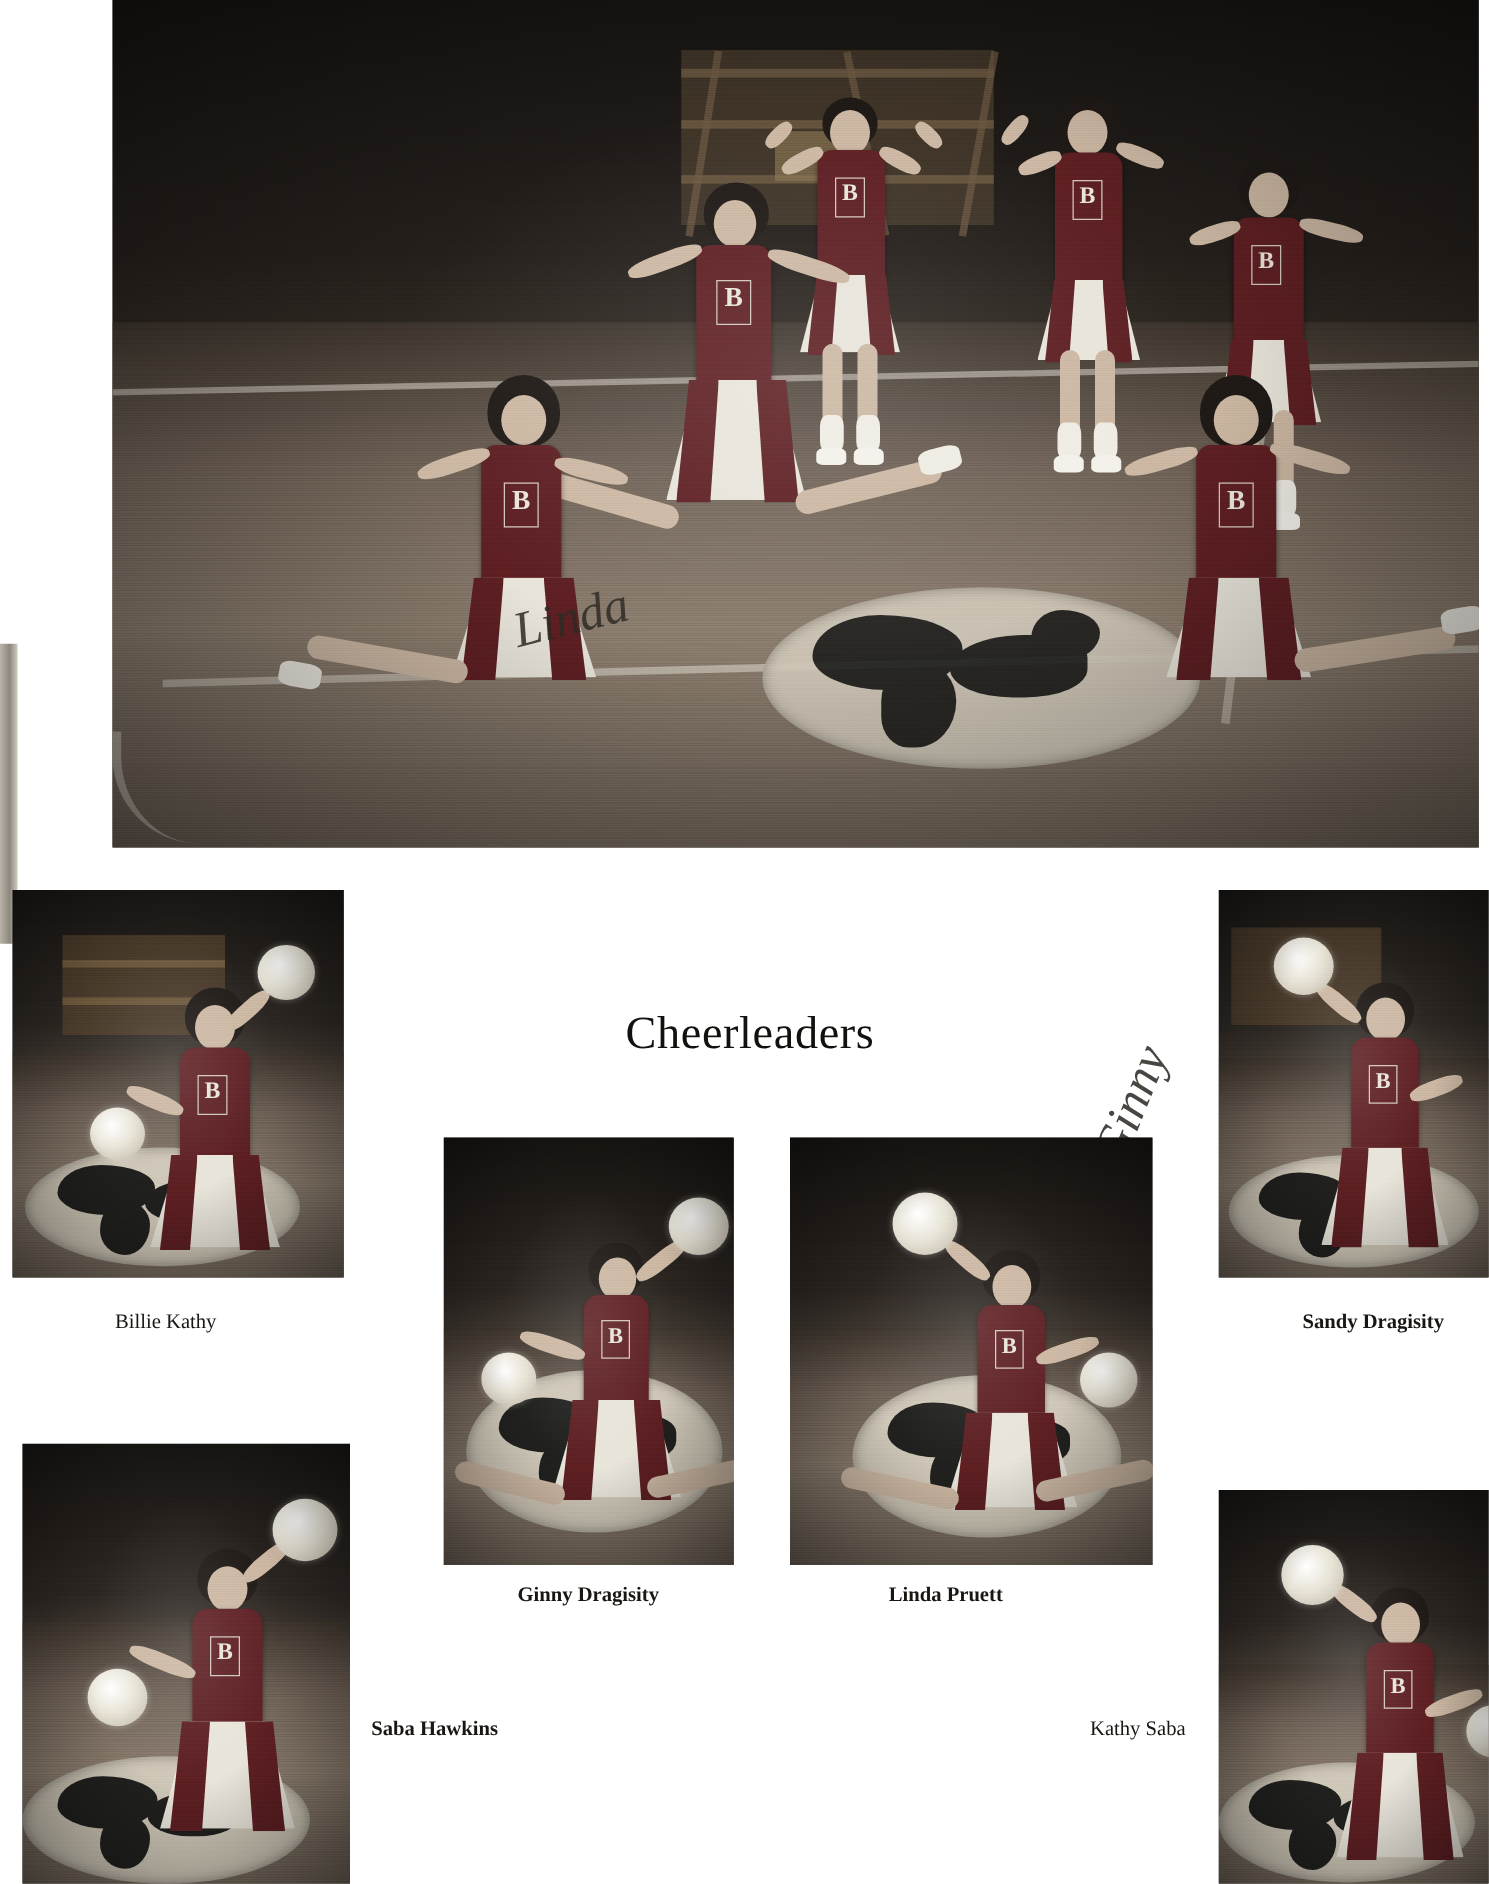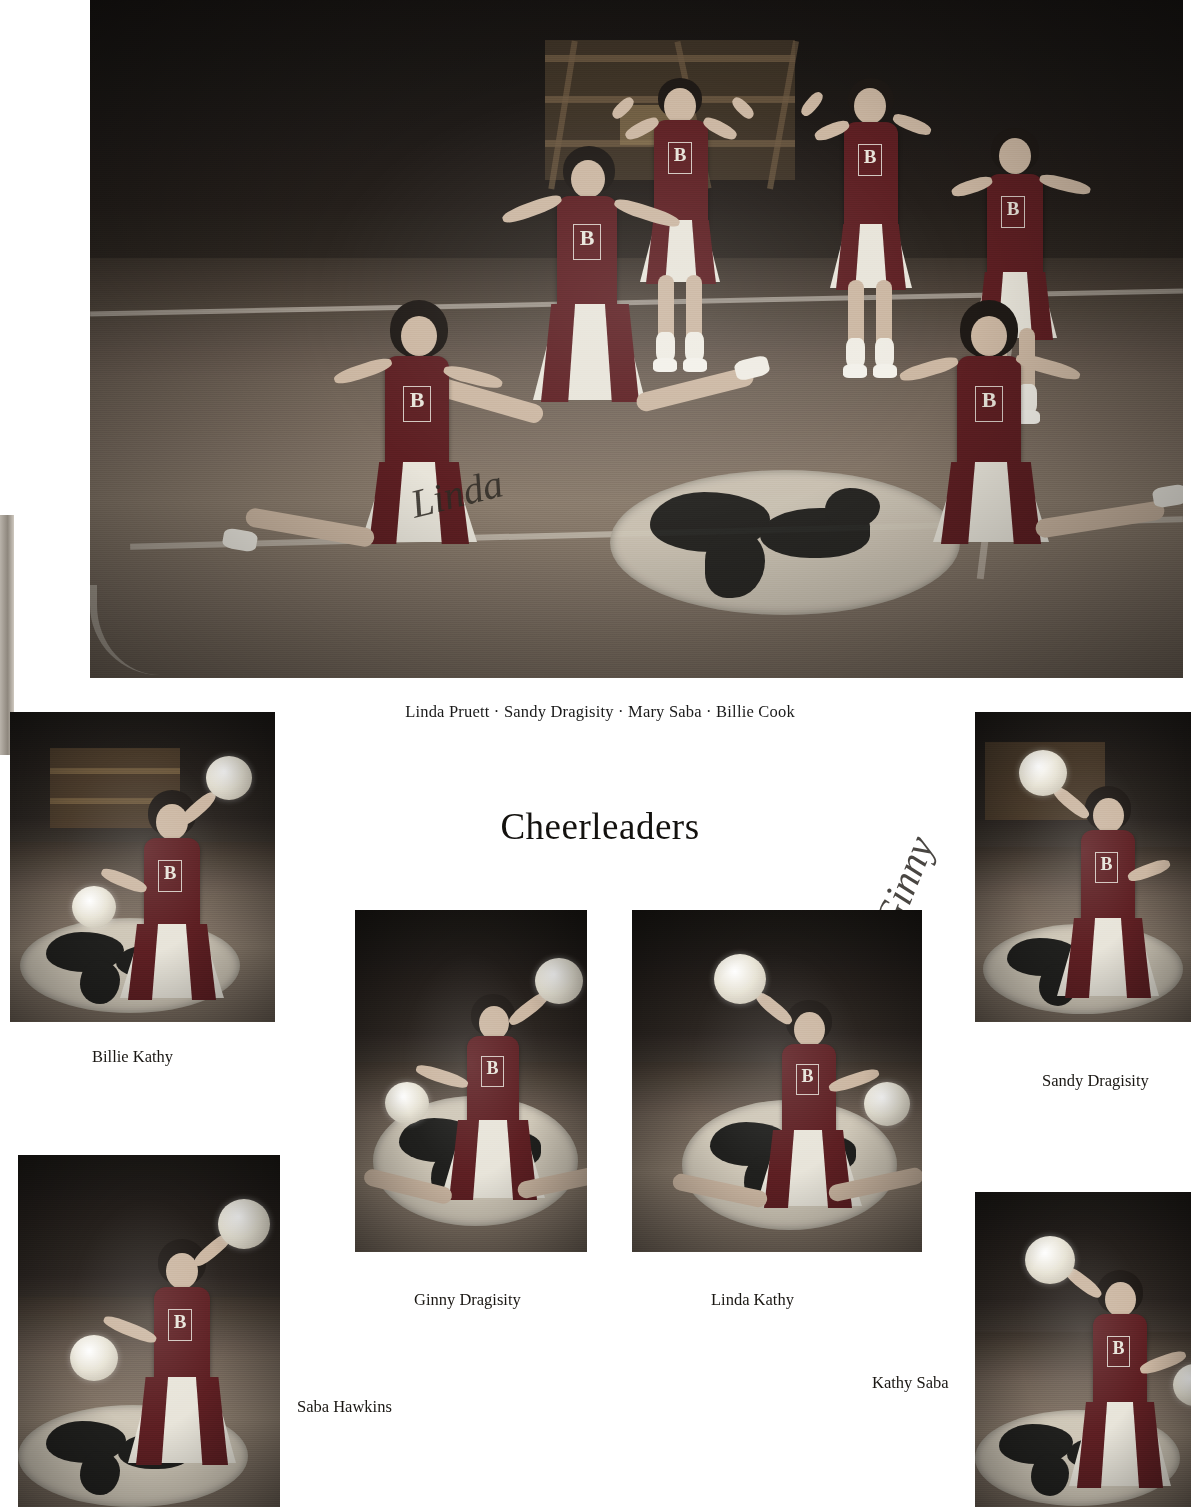--- a/index.html
+++ b/index.html
@@ -113,21 +113,21 @@
     font-size: 37px;
     letter-spacing: .5px;
     color: #13110e;
   }
 
   .name-label {
     position: absolute;
     font-size: 16.5px;
     color: #1a1713;
   }
-  .name-bold { font-weight: normal; margin-top: 24px; }
+  .name-bold { font-weight: bold; }
 
   
   .sig {
     position: absolute;
     color: #2a2622;
     font-family: "Liberation Serif", serif;
     font-style: italic;
     opacity: .85;
     pointer-events: none;
   }
@@ -271,21 +271,20 @@
     <div class="sock" style="left:288px;top:196px;width:34px;height:20px;transform:rotate(-9deg);"></div>
   </div>
 
   <div class="sig" style="left:320px;top:470px;font-size:40px;transform:rotate(-14deg);color:#2e2a24;">Linda</div>
 
   <div class="grain"></div>
   <div class="vignette"></div>
 </div>
 
 <div id="roster">
-  <div>Linda Pruett · Sandy Dragisity · Mary Saba · Billie Cook</div>
 </div>
 
 <div id="title">Cheerleaders</div>
 
 <div class="sig" style="left:855px;top:860px;font-size:40px;transform:rotate(-68deg);">Ginny</div>
 
 <div class="photo" style="left:10px;top:712px;width:265px;height:310px;">
   <div style="position:absolute;inset:0;background:linear-gradient(180deg,#1b1815 0%,#2b2622 34%,#4d443b 52%);"></div>
   <div style="position:absolute;left:40px;top:36px;width:130px;height:80px;background:#57452f;opacity:.7;"></div>
   <div style="position:absolute;left:40px;top:56px;width:130px;height:6px;background:#7b6444;opacity:.7;"></div>
@@ -387,21 +386,21 @@
     <div class="limb" style="left:64px;top:42px;width:44px;height:13px;transform:rotate(40deg);"></div>
     <div class="limb" style="left:140px;top:114px;width:52px;height:13px;transform:rotate(-18deg);"></div>
     <div class="pom" style="left:26px;top:-6px;width:52px;height:50px;"></div>
     <div class="pom" style="left:176px;top:122px;width:46px;height:44px;"></div>
     <div class="limb" style="left:-16px;top:222px;width:96px;height:17px;transform:rotate(12deg);border-radius:9px;"></div>
     <div class="limb" style="left:140px;top:216px;width:96px;height:17px;transform:rotate(-12deg);border-radius:9px;"></div>
   </div>
   <div class="grain"></div>
   <div class="vignette"></div>
 </div>
-<div class="name-label name-bold" style="left:711px;top:1266px;">Linda Kathy</div>
+<div class="name-label name-bold" style="left:711px;top:1266px;">Linda Pruett</div>
 
 <div class="photo" style="left:18px;top:1155px;width:262px;height:352px;">
   <div style="position:absolute;inset:0;background:linear-gradient(180deg,#1a1714 0%,#2c2622 34%,#4d443b 52%);"></div>
   <div class="floor" style="height:210px;"></div>
   <div class="circle-logo" style="left:0px;top:250px;width:230px;height:102px;">
     <div class="blob" style="left:28px;top:16px;width:80px;height:42px;"></div>
     <div class="blob" style="left:100px;top:28px;width:74px;height:36px;border-radius:60% 40% 50% 50%;"></div>
     <div class="blob" style="left:62px;top:46px;width:40px;height:44px;"></div>
   </div>
   <div class="fig" style="left:68px;top:48px;width:180px;height:250px;">

